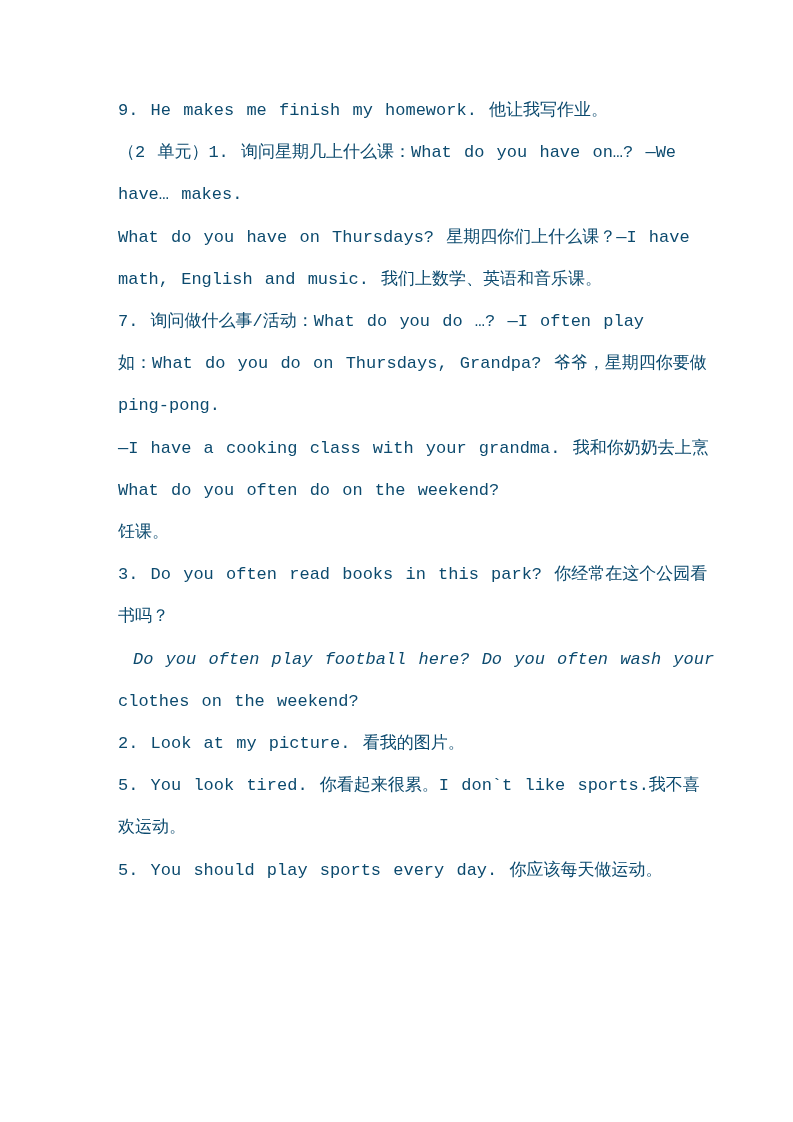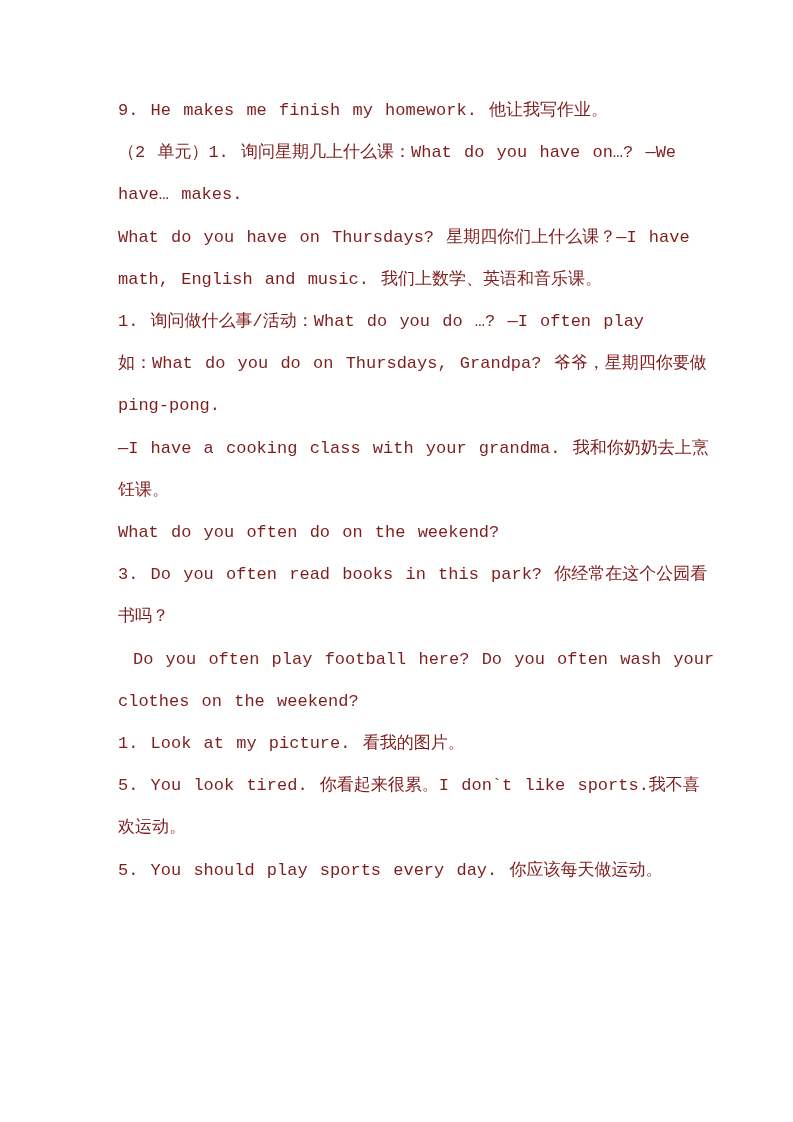--- a/index.html
+++ b/index.html
@@ -24,33 +24,33 @@
     line-height: 42.2px;
     word-spacing: 2px;
   }
   .line {
     white-space: nowrap;
   }
 </style>
 </head>
 <body style="background: rgb(255, 255, 255);">
 
-<div class="doc" id="document-body" style="color: #7f1d1d;">
+<div class="doc" id="document-body" style="color: #0c4a6e;">
     <div class="line">9. He makes me finish my homework. 他让我写作业。</div>
     <div class="line">（2 单元）1. 询问星期几上什么课：What do you have on…? —We</div>
     <div class="line">have… makes.</div>
     <div class="line">What do you have on Thursdays? 星期四你们上什么课？—I have</div>
     <div class="line">math, English and music. 我们上数学、英语和音乐课。</div>
-    <div class="line">1. 询问做什么事/活动：What do you do …? —I often play</div>
+    <div class="line">7. 询问做什么事/活动：What do you do …? —I often play</div>
     <div class="line">如：What do you do on Thursdays, Grandpa? 爷爷，星期四你要做</div>
     <div class="line">ping-pong.</div>
     <div class="line">—I have a cooking class with your grandma. 我和你奶奶去上烹</div>
+    <div class="line">What do you often do on the weekend?</div>
     <div class="line">饪课。</div>
-    <div class="line">What do you often do on the weekend?</div>
     <div class="line">3. Do you often read books in this park? 你经常在这个公园看</div>
     <div class="line">书吗？</div>
-    <div class="line" style="padding-left: 15px;">Do you often play football here? Do you often wash your</div>
+    <div class="line" style="padding-left: 15px; font-style: italic;">Do you often play football here? Do you often wash your</div>
     <div class="line">clothes on the weekend?</div>
-    <div class="line">1. Look at my picture. 看我的图片。</div>
+    <div class="line">2. Look at my picture. 看我的图片。</div>
     <div class="line">5. You look tired. 你看起来很累。I don`t like sports.我不喜</div>
     <div class="line">欢运动。</div>
     <div class="line">5. You should play sports every day. 你应该每天做运动。</div>
   </div>
 
 </body></html>

